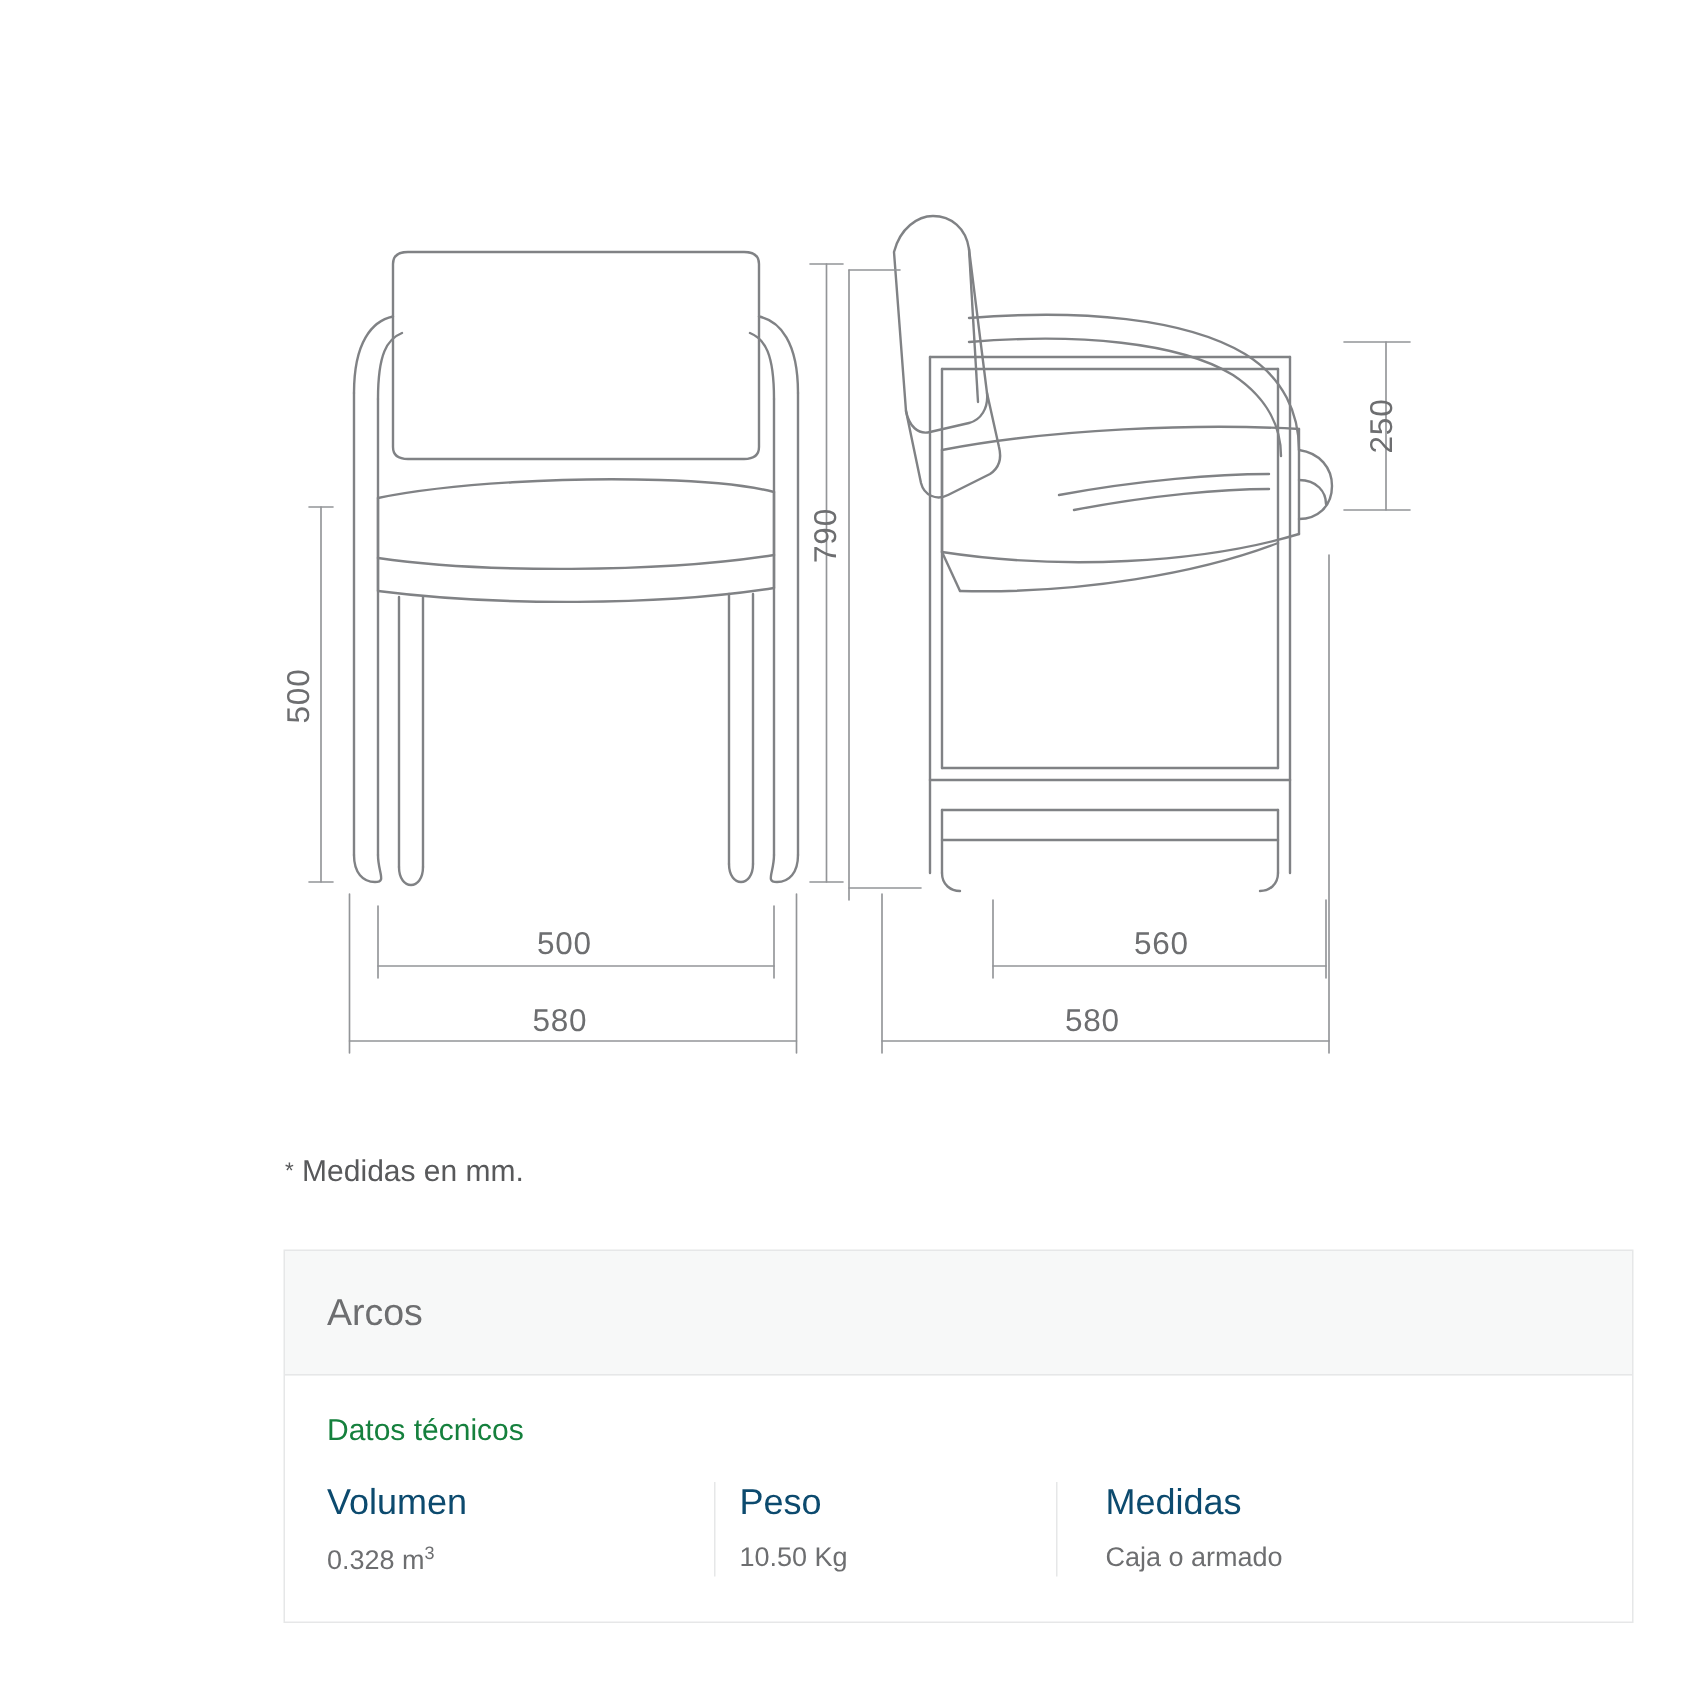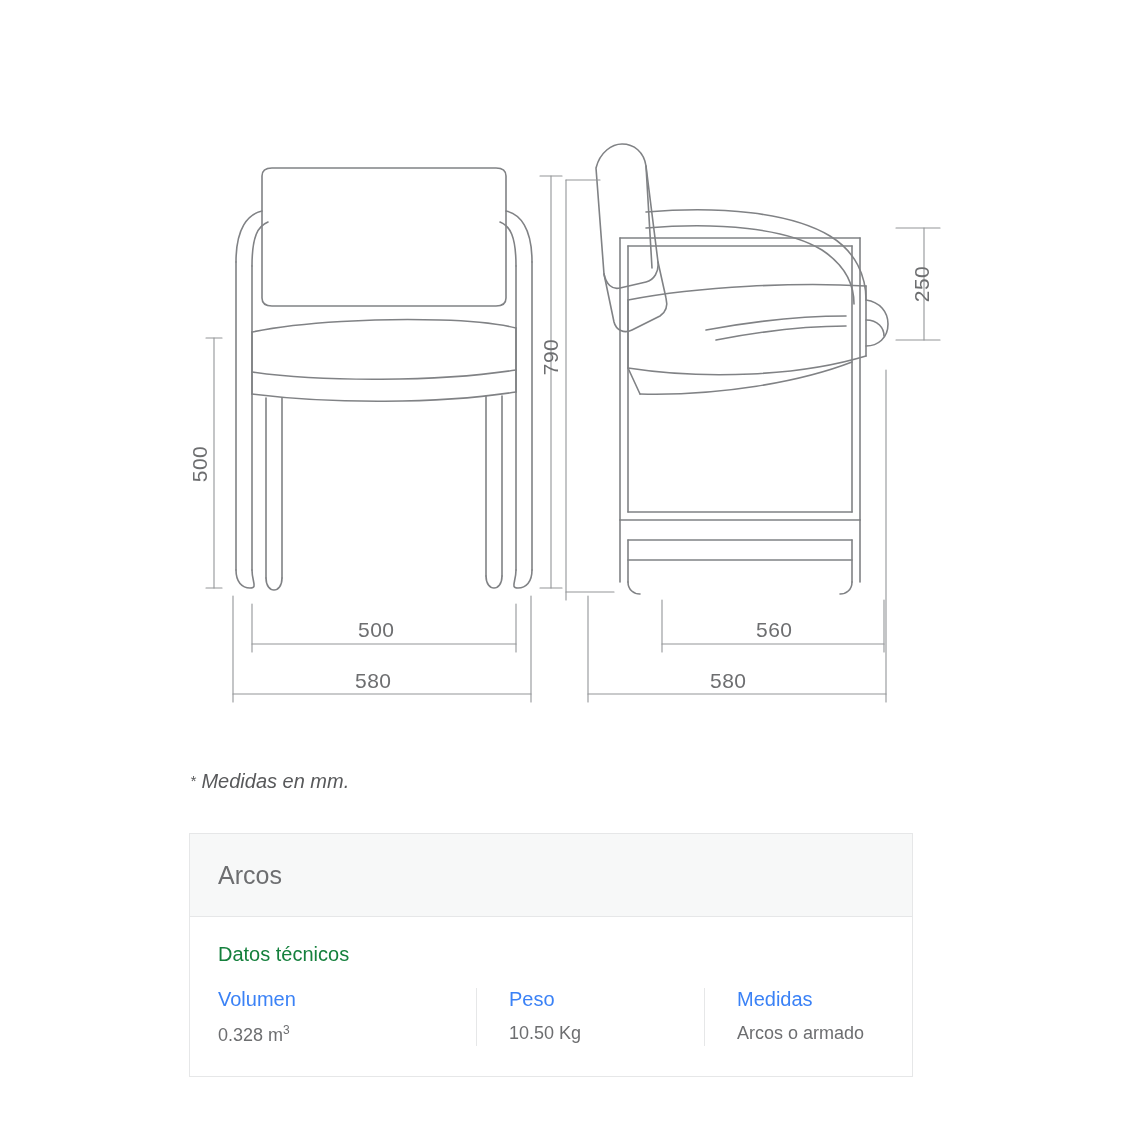--- a/index.html
+++ b/index.html
@@ -46,34 +46,33 @@
     transform-origin: center center;
   }
 
   
   #measure-note {
     position: absolute;
     left: 190px;
     top: 770px;
     font-size: 20px;
     color: #58595b;
-    font-style: italic;
   }
   #measure-note .star {
     font-size: 15px;
     vertical-align: top;
     line-height: 1.4;
   }
 
   
   #data-panel {
     position: absolute;
     left: 189px;
     top: 833px;
-    width: 724px;
+    width: 900px;
     border: 1px solid #e6e7e8;
     box-sizing: border-box;
     background: #ffffff;
   }
   #panel-header {
     background: #f7f8f8;
     border-bottom: 1px solid #e6e7e8;
     height: 83px;
     display: flex;
     align-items: center;
@@ -96,25 +95,25 @@
   #specs-row {
     display: flex;
     align-items: stretch;
   }
   .spec-cell {
     flex: 0 0 auto;
     padding-right: 24px;
     box-sizing: border-box;
   }
   .spec-cell.c0 { width: 258px; }
-  .spec-cell.c1 { width: 228px; border-left: 1px solid #e6e7e8; padding-left: 32px; }
+  .spec-cell.c1 { width: 228px; border-left: 1px solid #e6e7e8; padding-left: 16px; }
   .spec-cell.c2 { width: 200px; border-left: 1px solid #e6e7e8; padding-left: 32px; }
   .spec-label {
-    font-size: 20px;
-    color: #3b82f6;
+    font-size: 24px;
+    color: #0c4a6e;
     margin-bottom: 12px;
   }
   .spec-value {
     font-size: 18px;
     color: #6d6e70;
   }
   .spec-value sup {
     font-size: 12px;
   }
 </style>
@@ -277,20 +276,20 @@
           <div class="spec-value"><span>0.328 m</span><sup>3</sup></div>
         </div>
 
         <div class="spec-cell c1">
           <div class="spec-label">Peso</div>
           <div class="spec-value">10.50 Kg</div>
         </div>
 
         <div class="spec-cell c2">
           <div class="spec-label">Medidas</div>
-          <div class="spec-value">Arcos o armado</div>
+          <div class="spec-value">Caja o armado</div>
         </div>
 
       </div>
     </div>
   </div>
 
 </div>
 
 </body></html>

